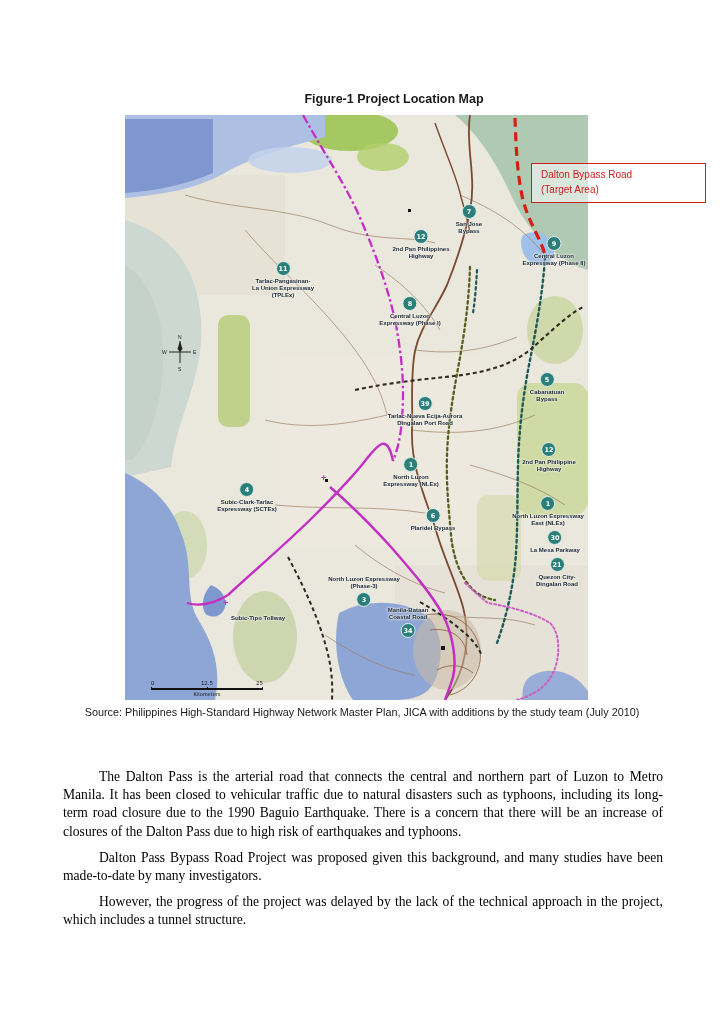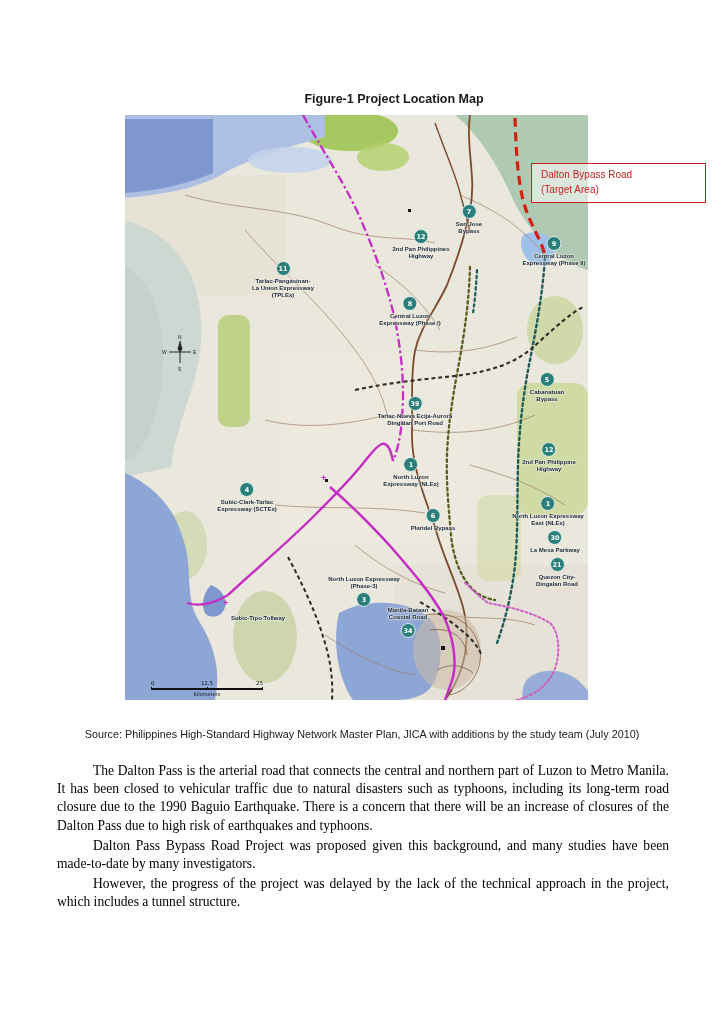--- a/index.html
+++ b/index.html
@@ -57,28 +57,28 @@
   
   .callout{
     position:absolute;left:531px;top:163px;width:156px;
     border:1.8px solid #cc2020;background:rgba(255,255,255,.55);
     padding:4px 8px 5px 9px;z-index:10;
   }
   .callout div{font-size:10px;line-height:14.5px;color:#cc2020;}
   
   .source-line{
     position:absolute;top:706px;left:0;width:724px;text-align:center;
-    font-size:10.8px;color:#1a1a1a;margin-top:22px;
+    font-size:10.8px;color:#1a1a1a;
   }
   .body-text{
     position:absolute;left:55px;top:760px;width:616px;
     font-family:"Liberation Serif",serif;font-size:13.6px;line-height:18.2px;
     color:#000;text-align:justify;
   }
-  .body-text p{margin:2px;text-indent:36px;}
+  .body-text p{margin:8px;text-indent:36px;}
 </style>
 </head>
 <body>
 
 <div class="figure-title">Figure-1 Project Location Map</div>
 
 <div class="map-frame">
   <svg width="463" height="585" viewBox="0 0 463 585">
 
     <rect x="0" y="0" width="463" height="585" fill="#eae7dd"></rect>
@@ -188,21 +188,21 @@
     <span class="txt"><span>Central Luzon</span><br><span>Expressway (Phase II)</span></span>
   </div>
   <div class="map-label" style="left:158px;top:146px">
     <span class="badge">11</span>
     <span class="txt"><span>Tarlac-Pangasinan-</span><br><span>La Union Expressway</span><br><span>(TPLEx)</span></span>
   </div>
   <div class="map-label" style="left:285px;top:181px">
     <span class="badge">8</span>
     <span class="txt"><span>Central Luzon</span><br><span>Expressway (Phase I)</span></span>
   </div>
-  <div class="map-label" style="left:290px;top:281px">
+  <div class="map-label" style="left:300px;top:281px">
     <span class="badge">39</span>
     <span class="txt"><span>Tarlac-Nueva Ecija-Aurora</span><br><span>Dingalan Port Road</span></span>
   </div>
   <div class="map-label" style="left:422px;top:257px">
     <span class="badge">5</span>
     <span class="txt"><span>Cabanatuan</span><br><span>Bypass</span></span>
   </div>
   <div class="map-label" style="left:424px;top:327px">
     <span class="badge">12</span>
     <span class="txt"><span>2nd Pan Philippine</span><br><span>Highway</span></span>

